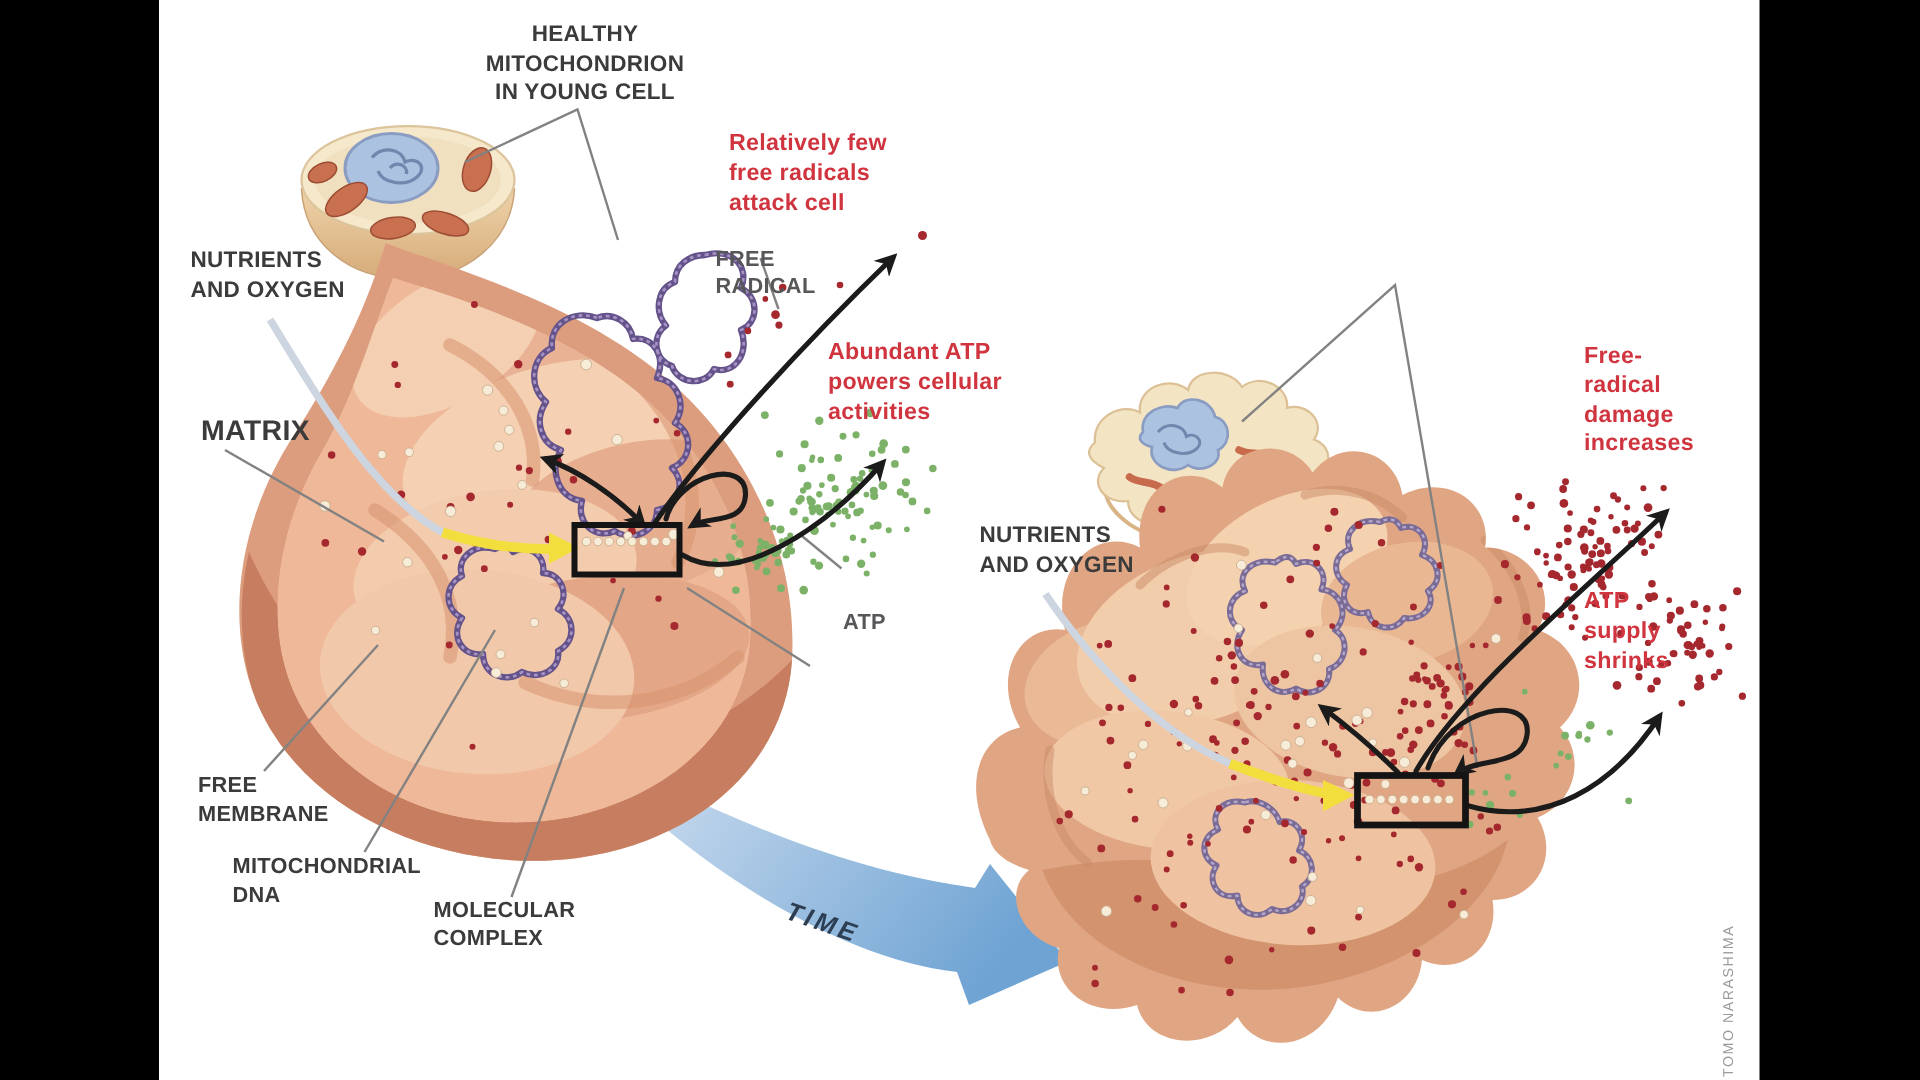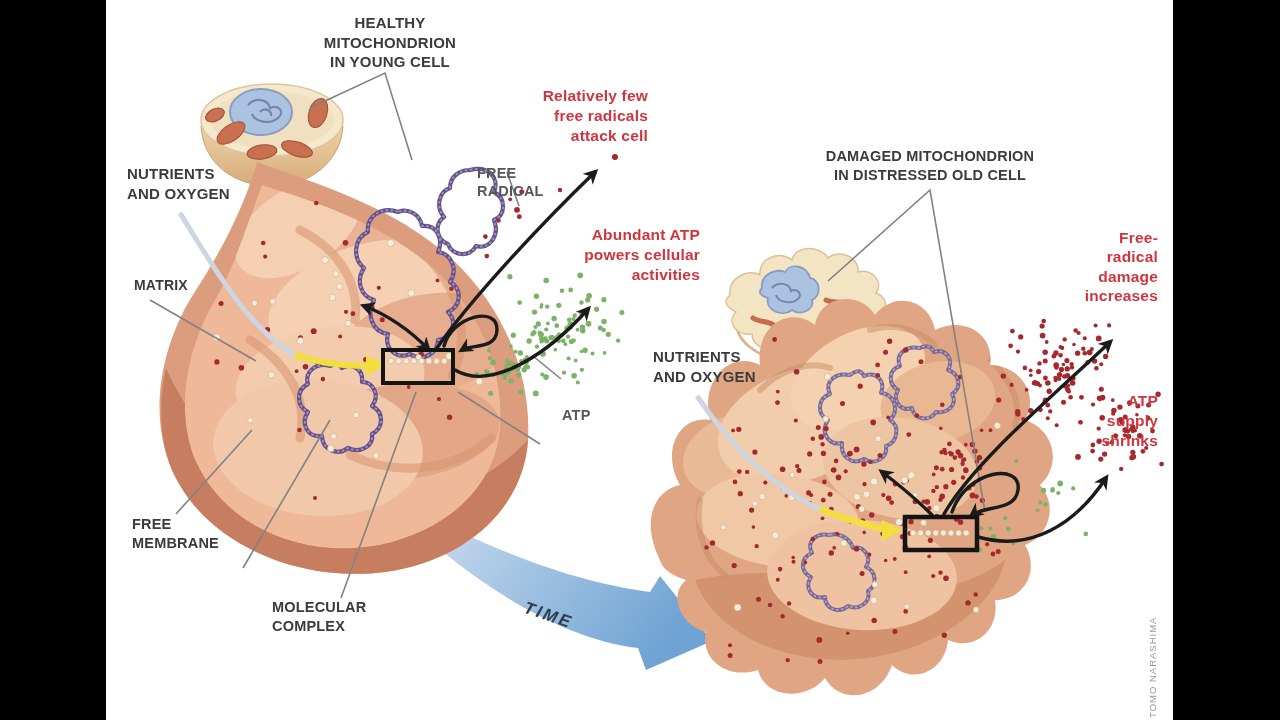--- a/index.html
+++ b/index.html
@@ -7,21 +7,21 @@
     --credit:#9a9a9a; --green:#7cb268; --reddot:#a5282e; --blue:#85b2dd; --yellow:#f2df3d;
   }
   html,body{margin:0;padding:0;background:#000;}
   #stage{position:relative;width:1280px;height:720px;background:#000;overflow:hidden;
          font-family:"Liberation Sans",sans-serif;padding-left:48px;}
   #canvas{position:absolute;left:106px;top:0;width:1067px;height:720px;background:#fff;}
   #art{position:absolute;left:0;top:0;}
   .lbl{position:absolute;font-weight:bold;font-size:14.5px;line-height:1.3;color:var(--dark);
        letter-spacing:.2px;white-space:pre-line;}
   .ctr{text-align:center;}
-  .rgt{text-align:right;}
+  .rgt{text-align:left;}
   .red{color:var(--red);font-size:15.5px;line-height:1.28;}
   .gry{color:var(--gray);line-height:1.24;margin-top:36px;}
   .time{font-style:italic;font-size:17px;letter-spacing:2.5px;color:var(--time);
         transform:rotate(19deg);transform-origin:left top;}
   .credit{writing-mode:vertical-rl;transform:rotate(180deg);font-weight:normal;
           font-size:9.5px;letter-spacing:1px;color:var(--credit);height:122px;}
 </style>
 </head>
 <body>
 
@@ -769,32 +769,32 @@
   <div class="lbl ctr" style="left:280px;top:13px;width:220px;font-size:15px">HEALTHY
 MITOCHONDRION
 IN YOUNG CELL</div>
   <div class="lbl rgt red" style="left:486px;top:86px;width:162px">Relatively few
 free radicals
 attack cell</div>
   <div class="lbl gry" style="left:477px;top:129px">FREE
 RADICAL</div>
   <div class="lbl" style="left:127px;top:164px;font-size:15px">NUTRIENTS
 AND OXYGEN</div>
-  <div class="lbl" style="left:134px;top:276px;font-size:14px">MATRIX</div>
-  <div class="lbl rgt red" style="left:532px;top:225px;width:168px">Abundant ATP
+  <div class="lbl" style="left:134px;top:276px;font-size:19px">MATRIX</div>
+  <div class="lbl rgt red" style="left:552px;top:225px;width:168px">Abundant ATP
 powers cellular
 activities</div>
   <div class="lbl gry" style="left:562px;top:371px">ATP</div>
   <div class="lbl" style="left:132px;top:515px">FREE
 MEMBRANE</div>
-  <div class="lbl" style="left:272px;top:598px">MOLECULAR
+  <div class="lbl" style="left:155px;top:569px">MITOCHONDRIAL
+DNA</div>
+  <div class="lbl" style="left:289px;top:598px">MOLECULAR
 COMPLEX</div>
   <div class="lbl time" style="left:528px;top:597px">TIME</div>
-  <div class="lbl ctr" style="left:800px;top:147px;width:260px">DAMAGED MITOCHONDRION
-IN DISTRESSED OLD CELL</div>
   <div class="lbl" style="left:653px;top:347px;font-size:15px">NUTRIENTS
 AND OXYGEN</div>
   <div class="lbl rgt red" style="left:1056px;top:228px;width:102px;line-height:1.25">Free-
 radical
 damage
 increases</div>
   <div class="lbl rgt red" style="left:1056px;top:391px;width:102px">ATP
 supply
 shrinks</div>
   <div class="lbl credit" style="left:1147px;top:596px">TOMO NARASHIMA</div>

